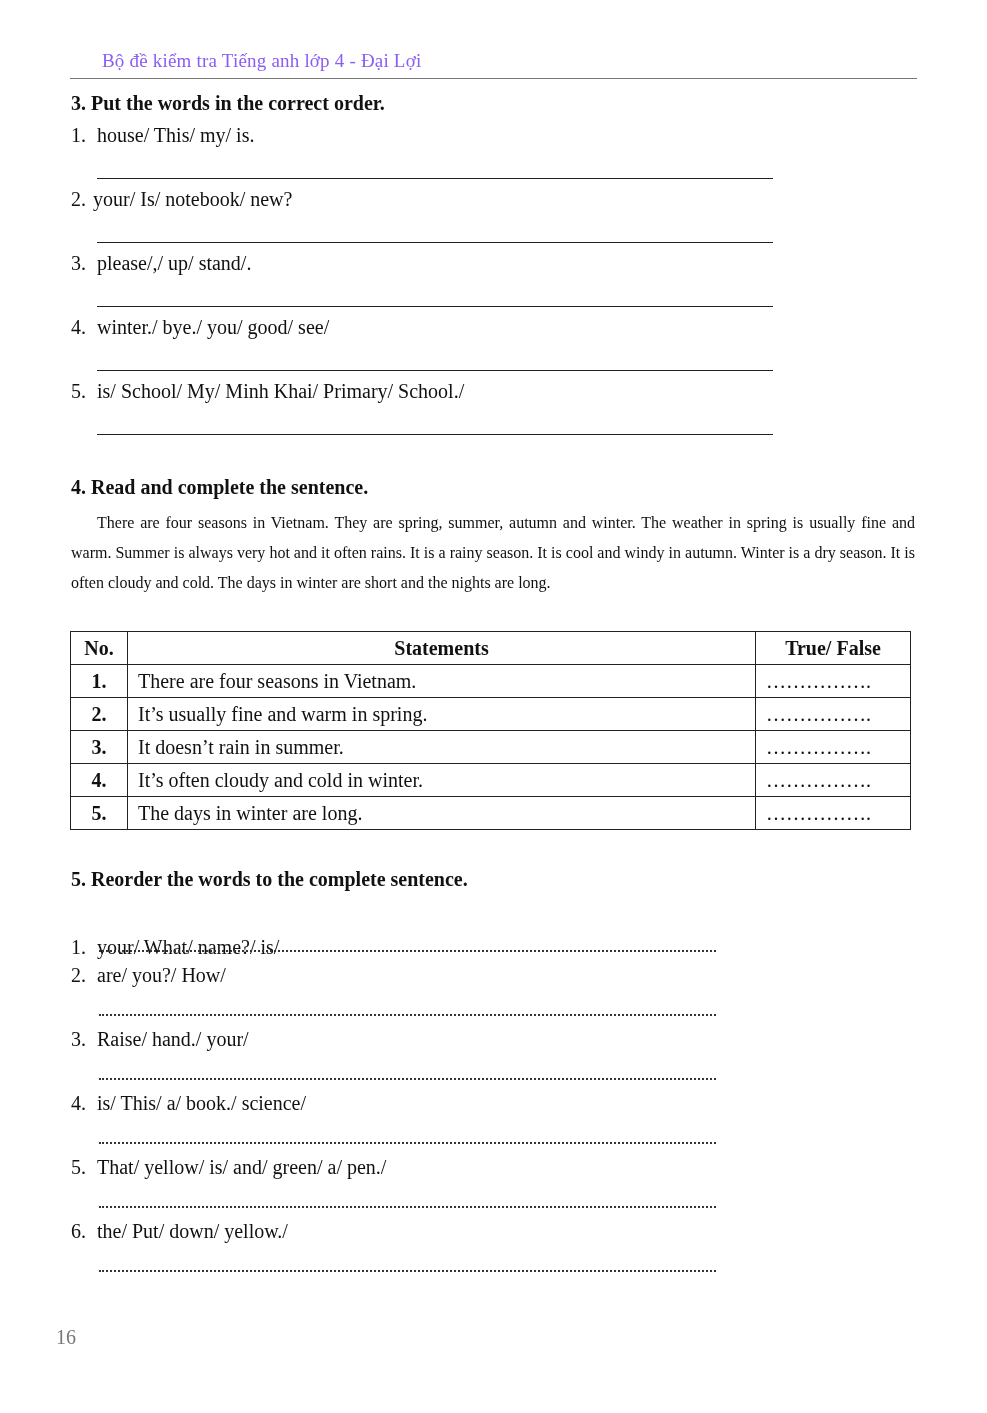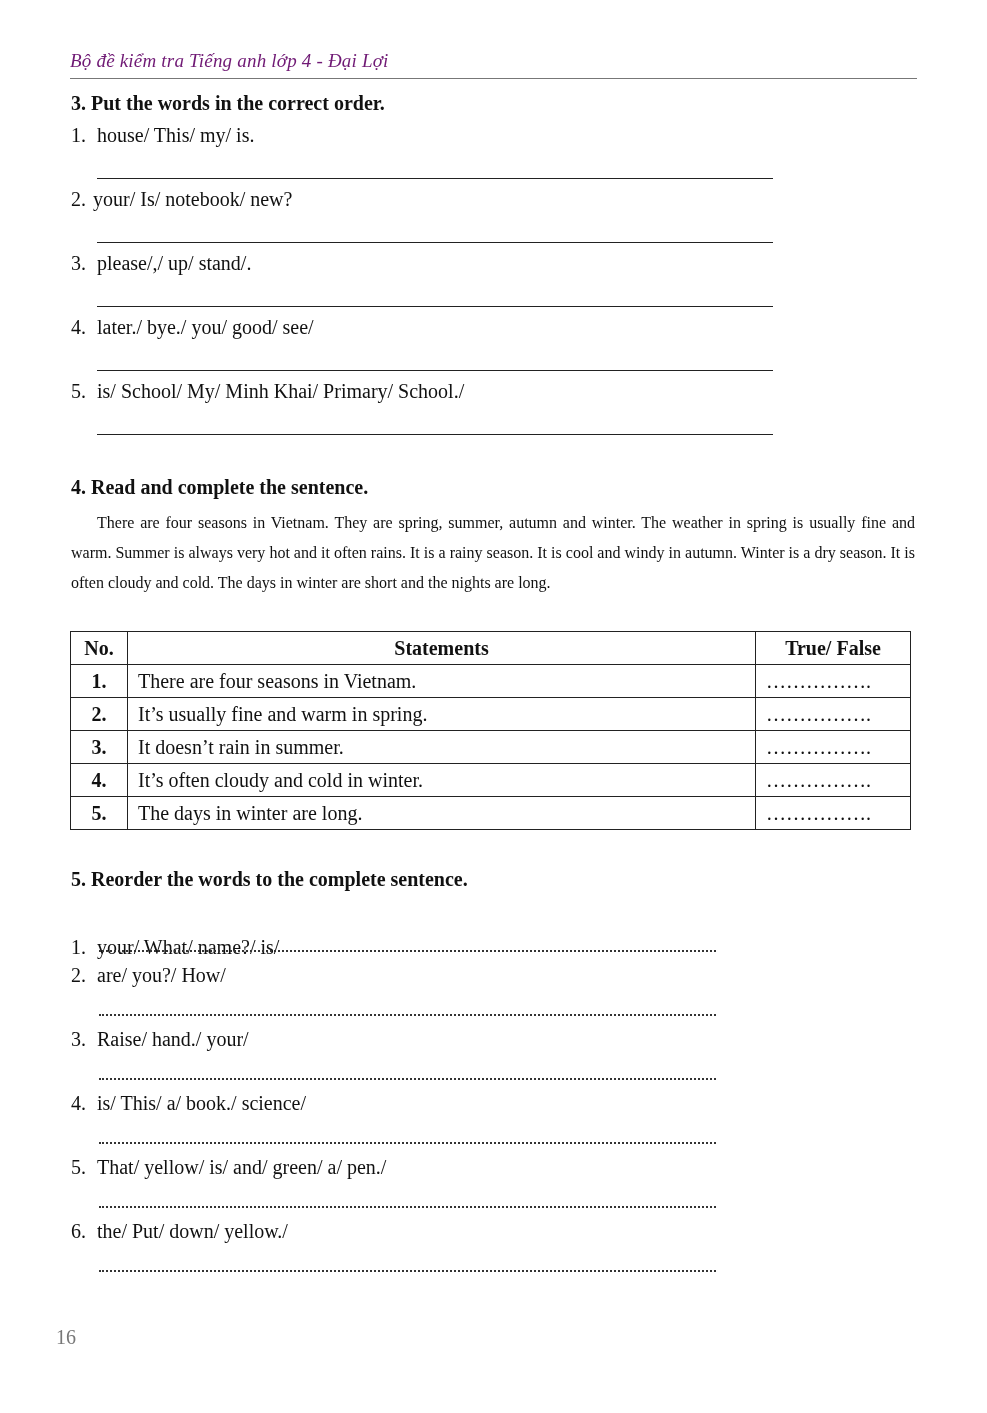--- a/index.html
+++ b/index.html
@@ -1,20 +1,20 @@
 <!DOCTYPE html>
 <html><head>
   <meta charset="utf-8">
   <style>
     html, body { margin: 0; padding: 0; background: #ffffff; }
     body { width: 987px; height: 1413px; position: relative; overflow: hidden;
            font-family: "Liberation Serif", "DejaVu Serif", serif; color: #111; }
     .header { position: absolute; left: 70px; top: 50px; width: 847px; height: 28px;
               border-bottom: 1.5px solid #777; }
-    .header-title { font-style: italic; font-size: 19px; color: #701a75; letter-spacing: 0.2px; }
+    .header-title { font-size: 19px; color: #8b5cf6; letter-spacing: 0.2px; margin-left: 32px; }
     .section-title { position: absolute; left: 71px; font-size: 20px; font-weight: bold; }
     .item { position: absolute; left: 71px; font-size: 20px; }
     .item .num { display: inline-block; width: 26px; }
     .answer-line { position: absolute; left: 97px; width: 676px; border-bottom: 1.3px solid #222; height: 0; }
     .dotted-line { position: absolute; left: 99px; width: 617px; border-bottom: 2px dotted #333; height: 0; }
     .passage { position: absolute; left: 71px; top: 508px; width: 844px; font-size: 16px;
                line-height: 30px; text-align: justify; text-indent: 26px; }
     table.tf { position: absolute; left: 70px; top: 631px; width: 841px; border-collapse: collapse; font-size: 20px; }
     table.tf td, table.tf th { border: 1.3px solid #222; height: 32px; padding: 0 10px; }
     table.tf th { font-weight: bold; }
@@ -33,21 +33,21 @@
 
 <div class="item" style="top:124px;"><span class="num">1.</span><span>house/ This/ my/ is.</span></div>
 <div class="answer-line" style="top:178px;"></div>
 
 <div class="item" style="top:188px;"><span class="num" style="width:22px">2.</span><span>your/ Is/ notebook/ new?</span></div>
 <div class="answer-line" style="top:242px;"></div>
 
 <div class="item" style="top:252px;"><span class="num">3.</span><span>please/,/ up/ stand/.</span></div>
 <div class="answer-line" style="top:306px;"></div>
 
-<div class="item" style="top:316px;"><span class="num">4.</span><span>later./ bye./ you/ good/ see/</span></div>
+<div class="item" style="top:316px;"><span class="num">4.</span><span>winter./ bye./ you/ good/ see/</span></div>
 <div class="answer-line" style="top:370px;"></div>
 
 <div class="item" style="top:380px;"><span class="num">5.</span><span>is/ School/ My/ Minh Khai/ Primary/ School./</span></div>
 <div class="answer-line" style="top:434px;"></div>
 
 <div class="section-title" style="top:476px;">4. Read and complete the sentence.</div>
 <div class="passage">There are four seasons in Vietnam. They are spring, summer, autumn and winter. The weather in spring is usually fine and warm. Summer is always very hot and it often rains. It is a rainy season. It is cool and windy in autumn. Winter is a dry season. It is often cloudy and cold. The days in winter are short and the nights are long.</div>
 
 <table class="tf">
   <tbody>

